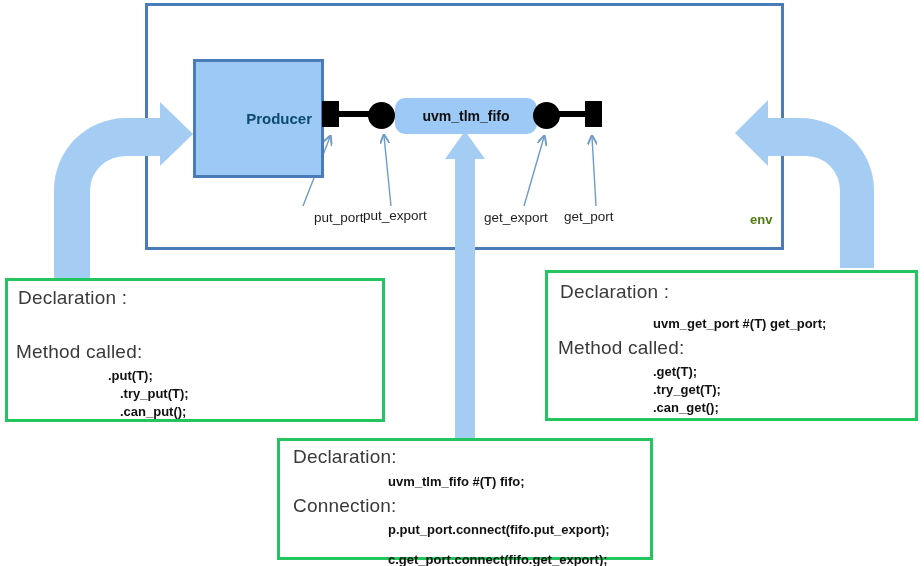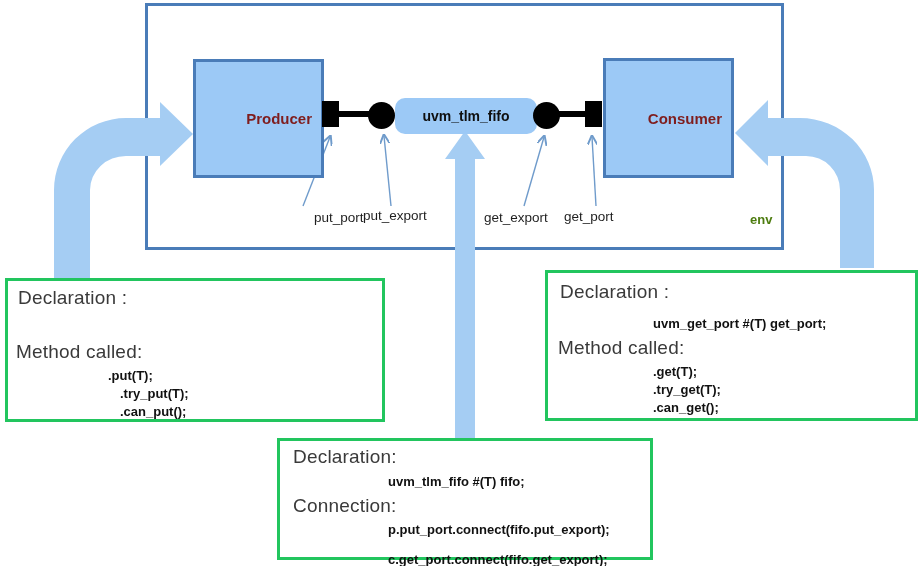--- a/index.html
+++ b/index.html
@@ -9,21 +9,21 @@
   }
   .env-box {
     position:absolute; left:145px; top:3px; width:639px; height:247px;
     border:3px solid #4A7CB8; box-sizing:border-box; z-index:1;
   }
   svg.overlay { position:absolute; left:0; top:0; z-index:2; }
   .comp-box {
     position:absolute; background:#9CC9F6; border:3px solid #4A7CB8;
     box-sizing:border-box; z-index:3; display:flex; align-items:center;
     justify-content:flex-end; padding-right:9px;
-    font-weight:bold; font-size:15px; color:#7f1d1d;
+    font-weight:bold; font-size:15px; color:#0c4a6e;
   }
   .box-producer { left:193px; top:59px; width:131px; height:119px; }
   .box-consumer { left:603px; top:58px; width:131px; height:120px; }
   .fifo-pill {
     position:absolute; left:395px; top:98px; width:142px; height:36px;
     background:#9CC9F6; border-radius:10px; z-index:3;
     display:flex; align-items:center; justify-content:center;
     font-weight:bold; font-size:14px; color:#0f0f0f;
   }
   .port-square { position:absolute; width:17px; height:26px; background:#000; z-index:4; }
@@ -99,23 +99,20 @@
   </svg>
 
   <div class="comp-box box-producer">
     <span>Producer</span>
   </div>
 
   <div class="fifo-pill">
     <span>uvm_tlm_fifo</span>
   </div>
 
-  <div class="comp-box box-consumer">
-    <span>Consumer</span>
-  </div>
 
   <div class="port-square sq-put"></div>
   <div class="export-circle ci-put"></div>
   <div class="export-circle ci-get"></div>
   <div class="port-square sq-get"></div>
 
   <div class="port-label lbl-put-port">put_port</div>
   <div class="port-label lbl-put-export">put_export</div>
   <div class="port-label lbl-get-export">get_export</div>
   <div class="port-label lbl-get-port">get_port</div>

